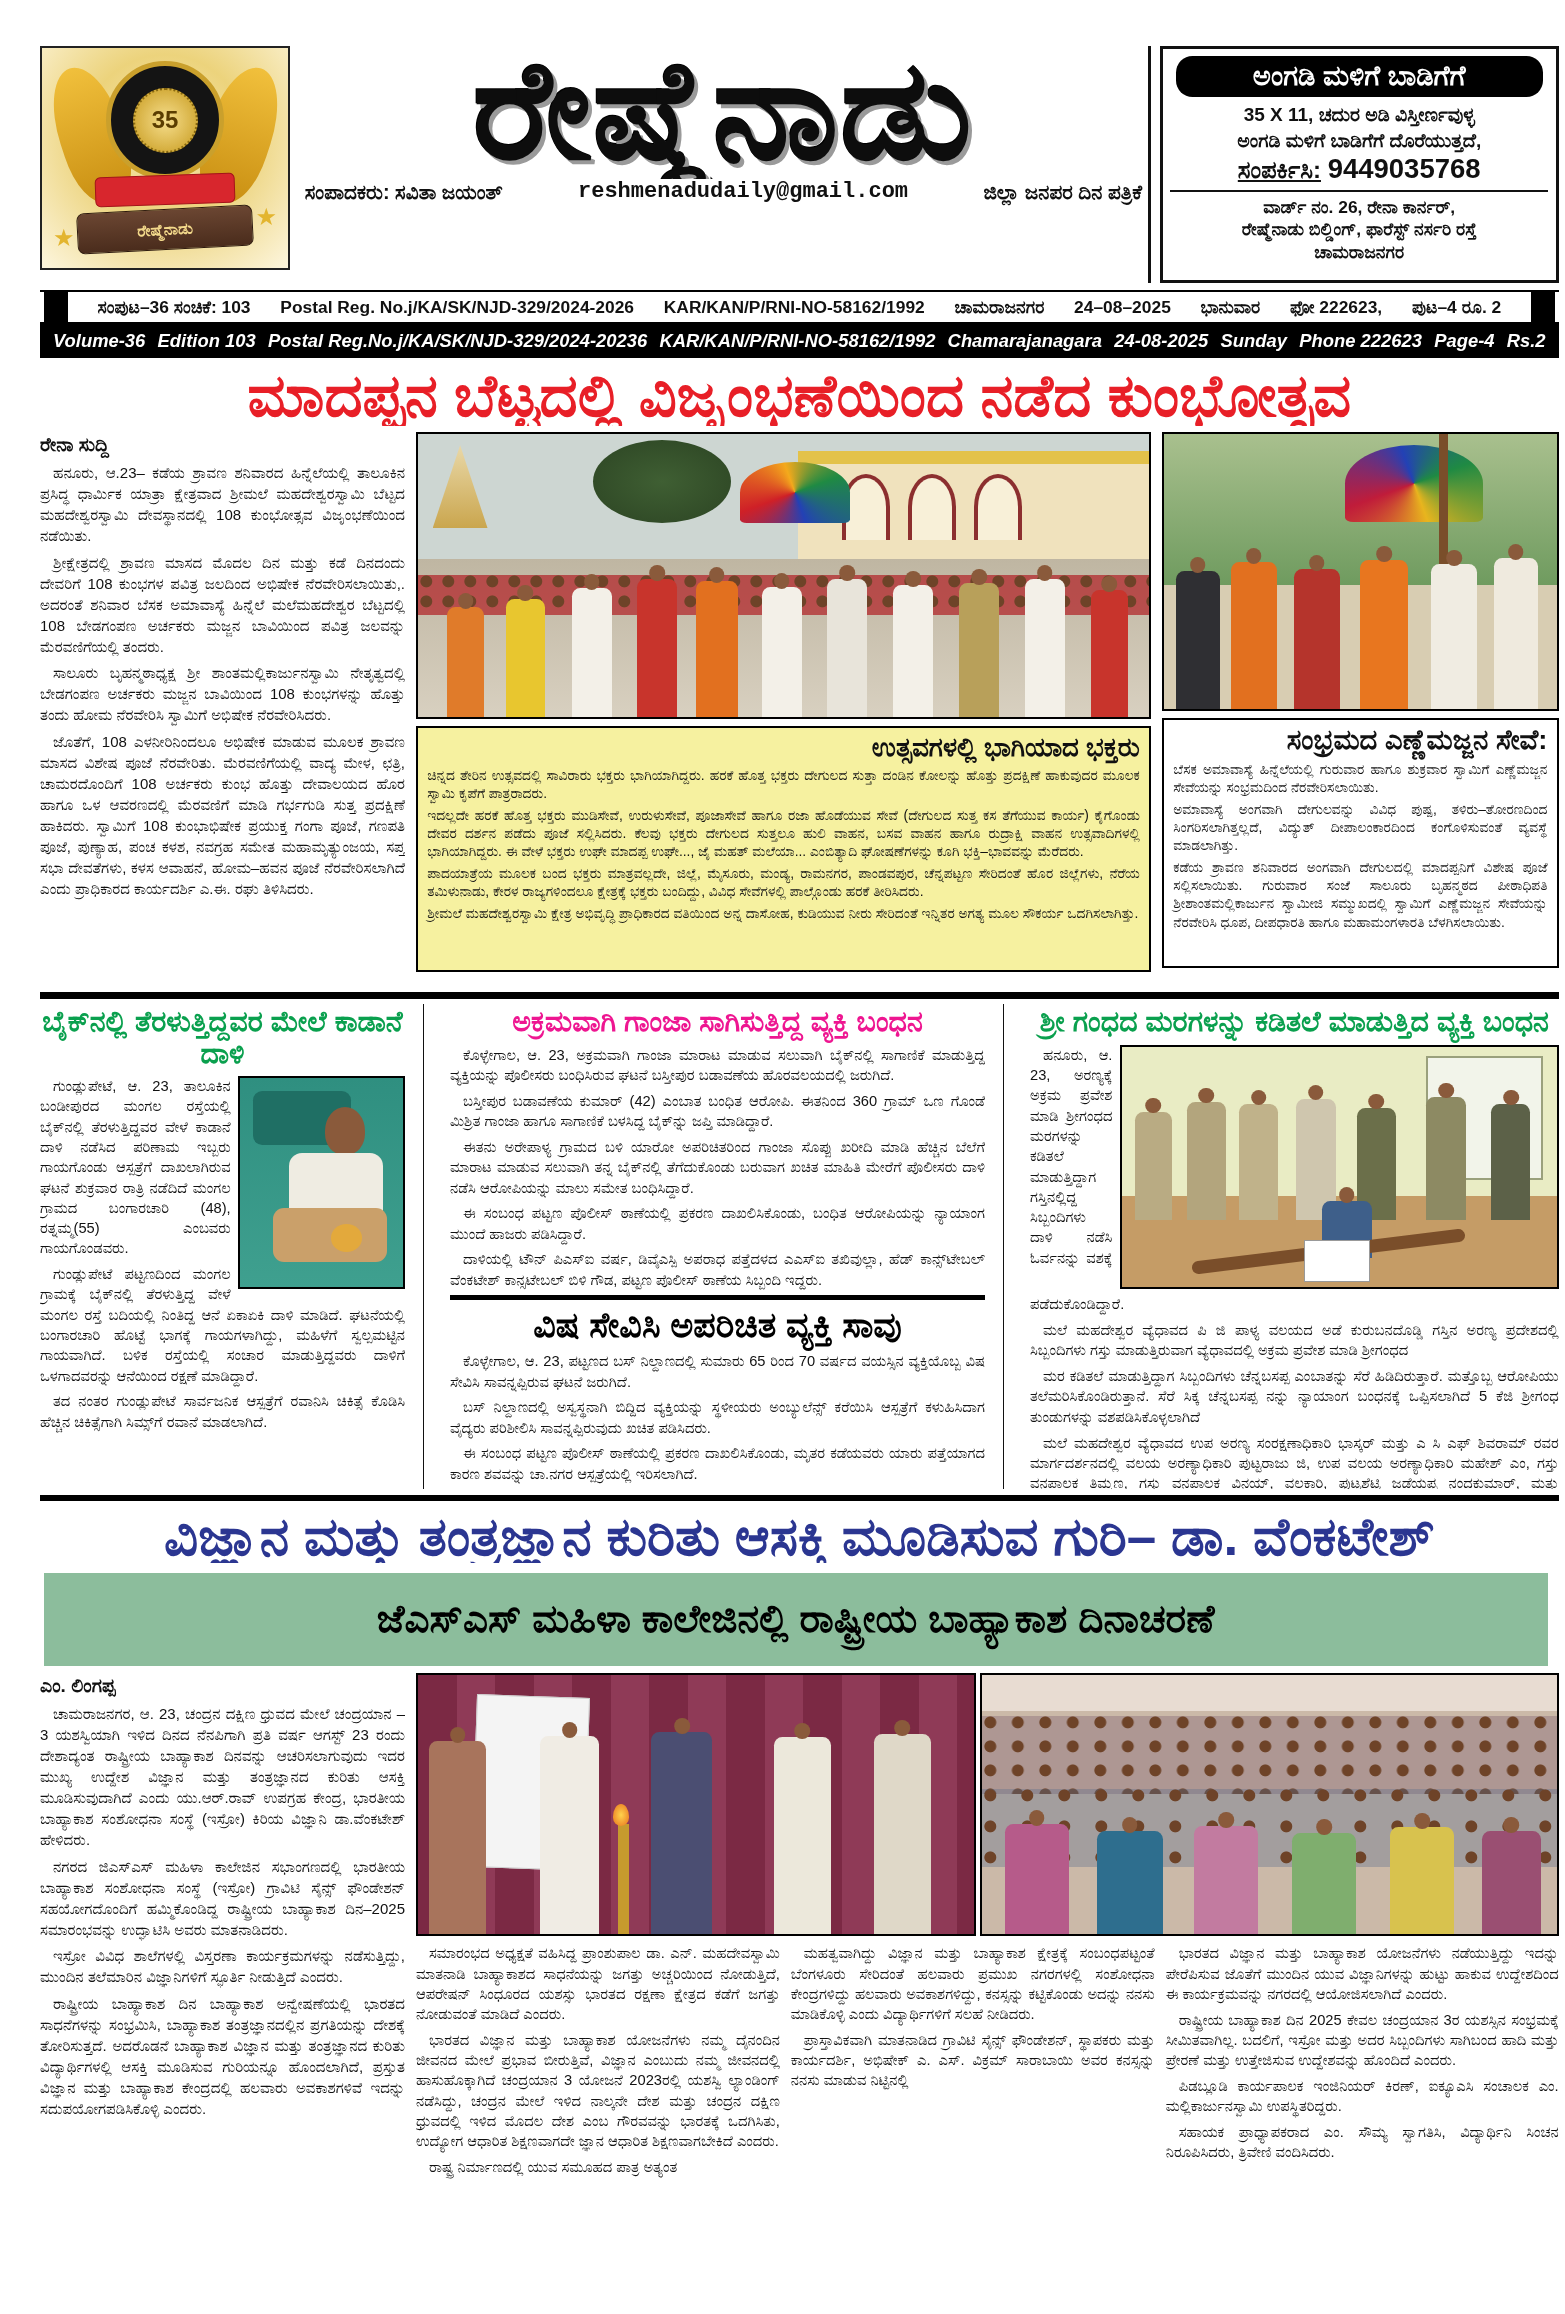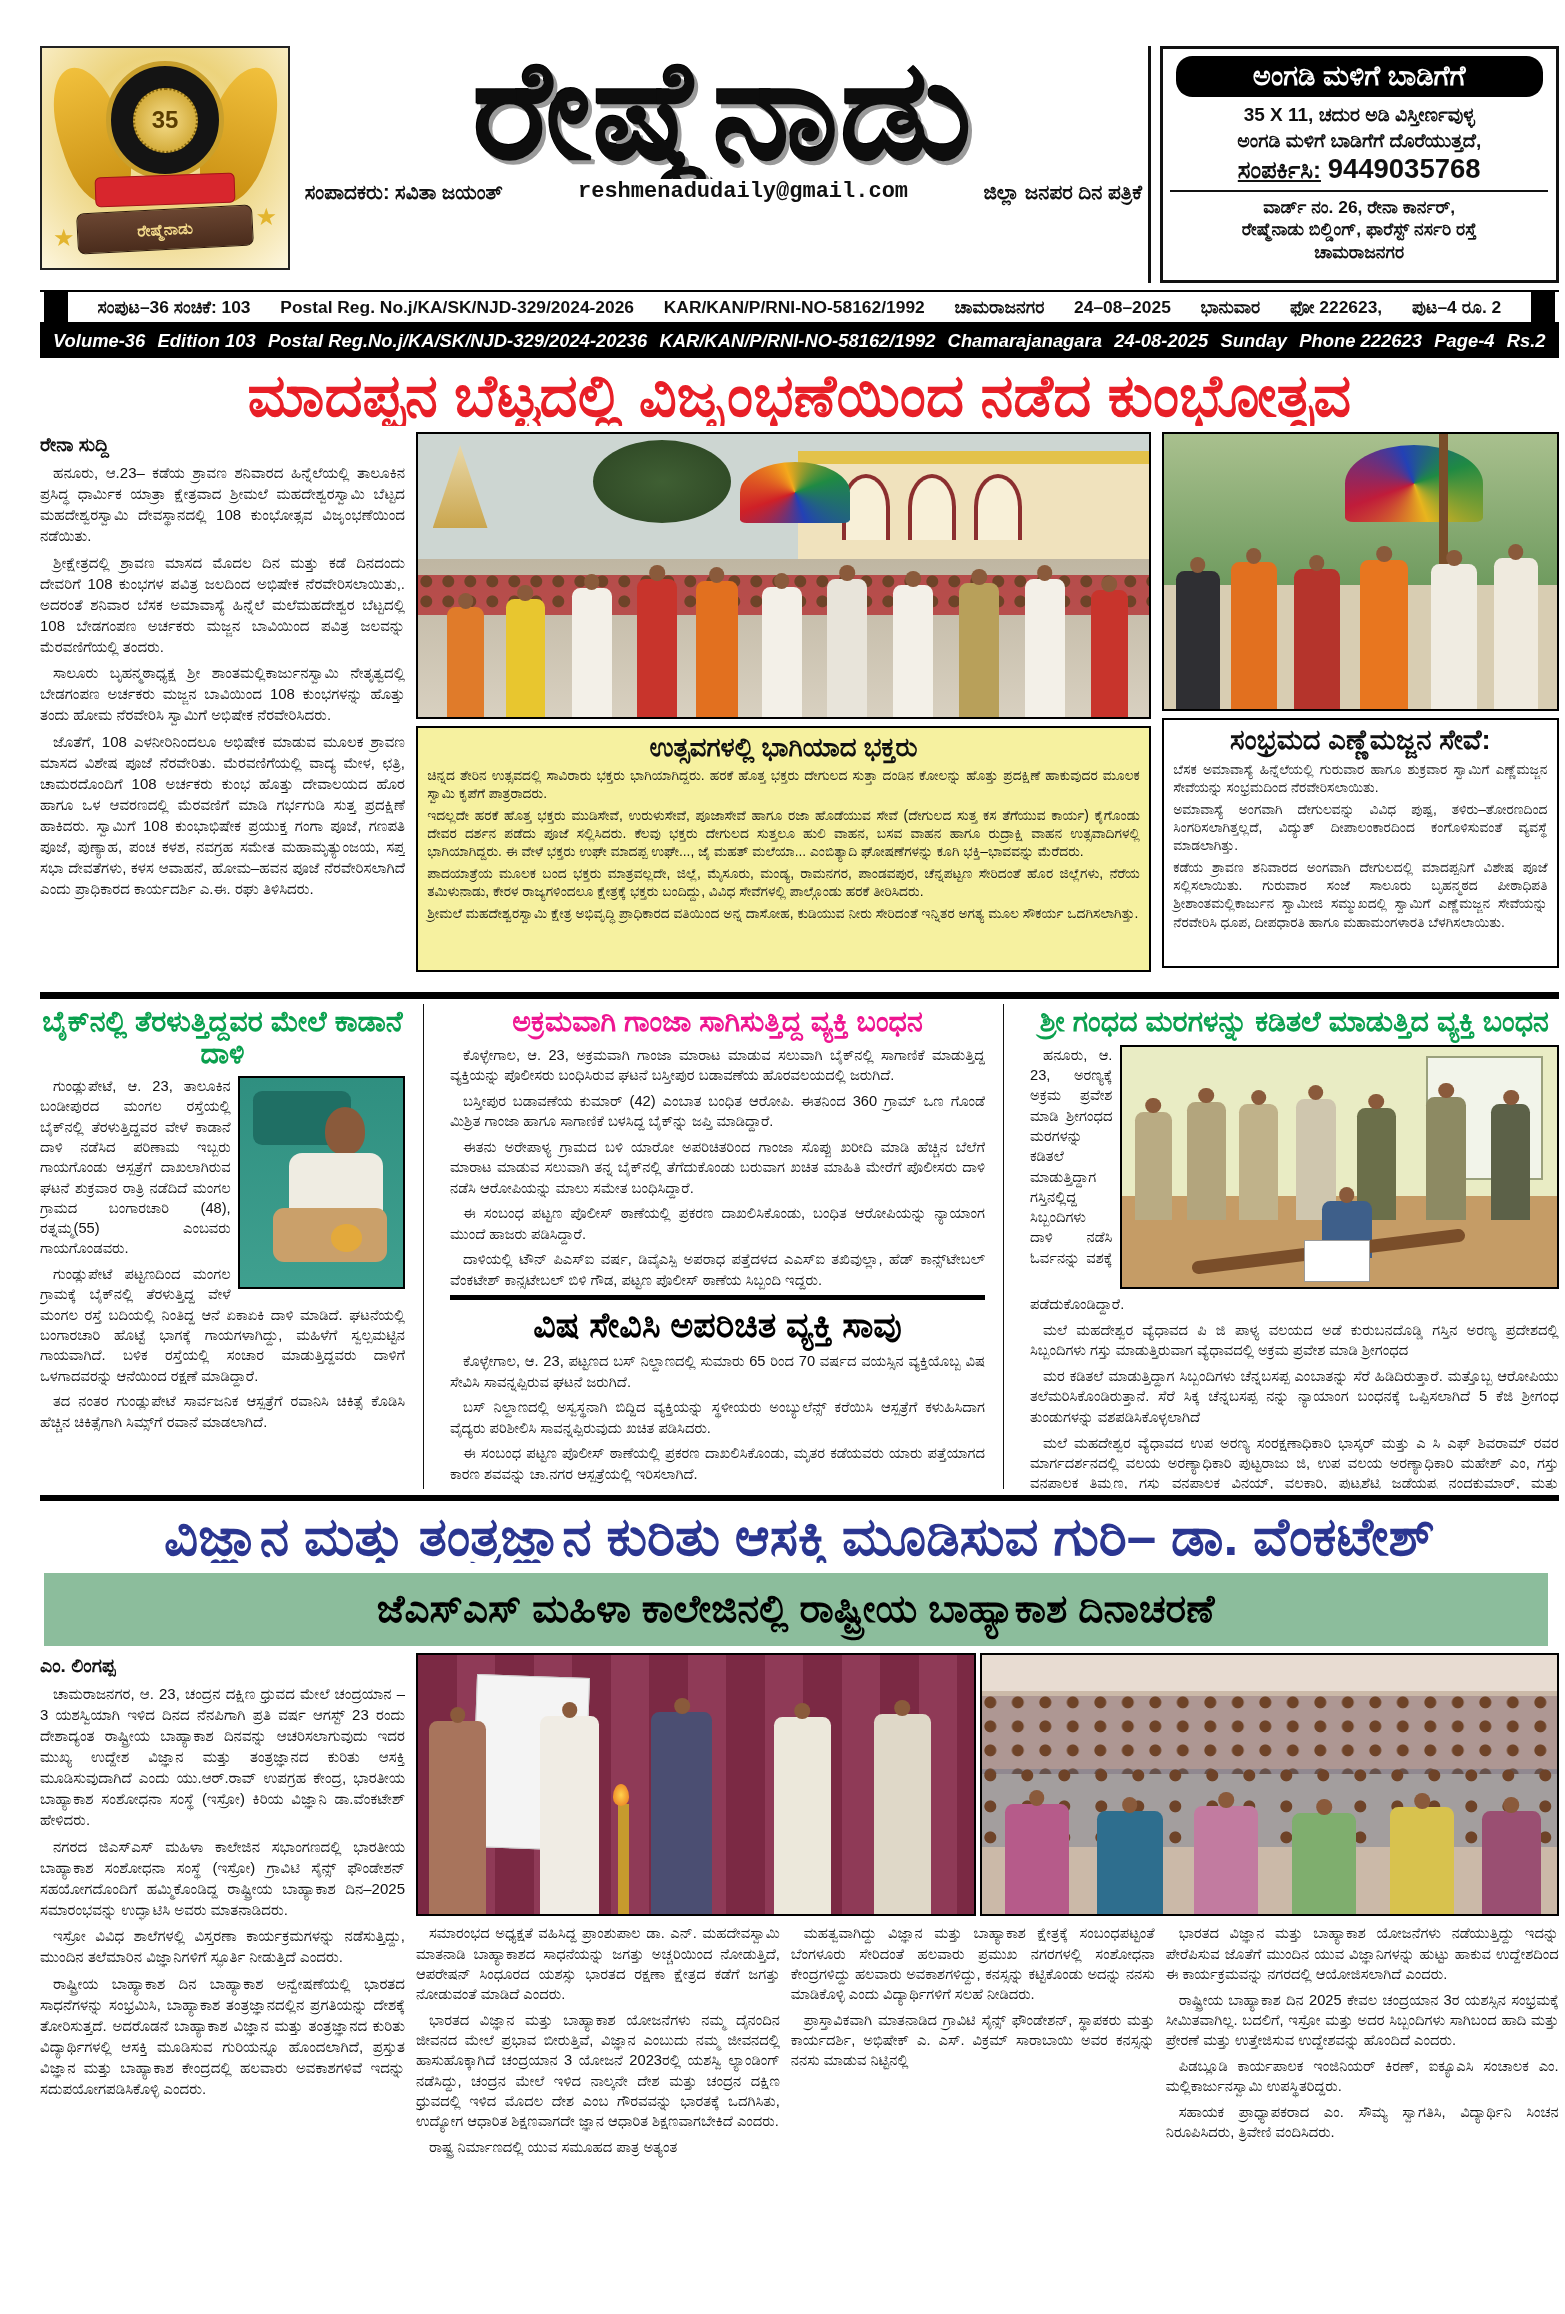--- a/index.html
+++ b/index.html
@@ -39,38 +39,38 @@
   
   .lead-headline{margin:9.2px 0 5.5px 0;text-align:center;font-size:59px;font-weight:bold;color:#e81f27;line-height:1.0;white-space:nowrap;overflow:hidden;}
   .hrule{height:6.4px;background:#000;margin:5.5px 0;}
   
   .lead-grid{display:grid;grid-template-columns:365px 735px 1fr;gap:11px;height:555px;overflow:hidden;}
   .bodytext p{margin:0 0 5.5px 0;text-align:justify;text-indent:13px;}
   .lead-col1{font-size:15px;line-height:1.4;overflow:hidden;}
   .byline{font-weight:bold;font-size:19px;margin:0 0 3.7px 0;}
   .photo{position:relative;border:2.8px solid #000;box-sizing:border-box;overflow:hidden;}
   .caption-box{border:2.8px solid #000;box-sizing:border-box;margin-top:7.3px;padding:3.7px 9.2px;overflow:hidden;}
-  .caption-box h2{margin:0 0 3.7px 0;text-align:center;font-size:26px;}
+  .caption-box h2{margin:0 0 3.7px 0;text-align:right;font-size:26px;}
   .caption-box p{margin:0 0 3.7px 0;text-align:justify;font-size:13.8px;line-height:1.32;}
   .yellow{background:#f6f1a0;height:246px;}
   .whitebox{background:#fff;height:250px;}
   .whitebox h2{font-size:27.5px;}
   
   .row2{display:grid;grid-template-columns:365px 562px 1fr;gap:18px;height:485px;overflow:hidden;margin-top:1.8px;}
   .row2 article{overflow:hidden;font-size:14.7px;line-height:1.38;}
   .r2c2,.r2c3{border-left:1.8px solid #111;padding-left:26px;}
   .h-green{color:#0aa04e;}
   .h-magenta{color:#ee1691;}
   .row2 h2{text-align:center;font-weight:bold;font-size:28.5px;line-height:1.1;margin:1.8px 0 7.3px 0;}
   .subrule{height:4.6px;background:#000;margin:5.5px 0;}
   .h-black{color:#000;font-size:35px !important;}
   .float-photo{float:right;margin:0 0 5.5px 7.3px;}
   
   .blue-headline{text-align:center;font-size:53px;font-weight:bold;color:#2b3691;line-height:1.0;margin:9.2px 0 9.2px 0;white-space:nowrap;overflow:hidden;}
-  .band{background:#8cbd9c;color:#000;font-size:39px;font-weight:bold;text-align:center;padding:14px 0;margin:0 11px 7.3px 3.7px;}
+  .band{background:#8cbd9c;color:#000;font-size:39px;font-weight:bold;text-align:center;padding:24px 0;margin:0 11px 7.3px 3.7px;}
   .bottom-grid{display:grid;grid-template-columns:365px 1fr;gap:11px;height:595px;overflow:hidden;}
   .bcol1{font-size:15px;line-height:1.4;overflow:hidden;}
   .photo-row{display:flex;gap:3.7px;height:263px;}
   .three-cols{display:grid;grid-template-columns:1fr 1fr 1.08fr;gap:11px;margin-top:7.3px;font-size:14.7px;line-height:1.38;overflow:hidden;height:314px;}
   .three-cols article{overflow:hidden;}
   
   .fig{position:absolute;border-radius:8.3px 8.3px 0 0;}
   .fig::before{content:"";position:absolute;top:-13.8px;left:50%;transform:translateX(-50%);width:15.6px;height:15.6px;border-radius:50%;background:#8a5a3b;}
   .umb{position:absolute;border-radius:50% 50% 6% 6%;background:conic-gradient(from 250deg,#cf2027,#f4a91c,#1f8a43,#2341b5,#cf2027);}
   .heads{position:absolute;background-image:radial-gradient(circle 5.5px at 8.3px 6.4px,#6e4328 5.5px,transparent 6.4px);background-size:22px 20px;}

